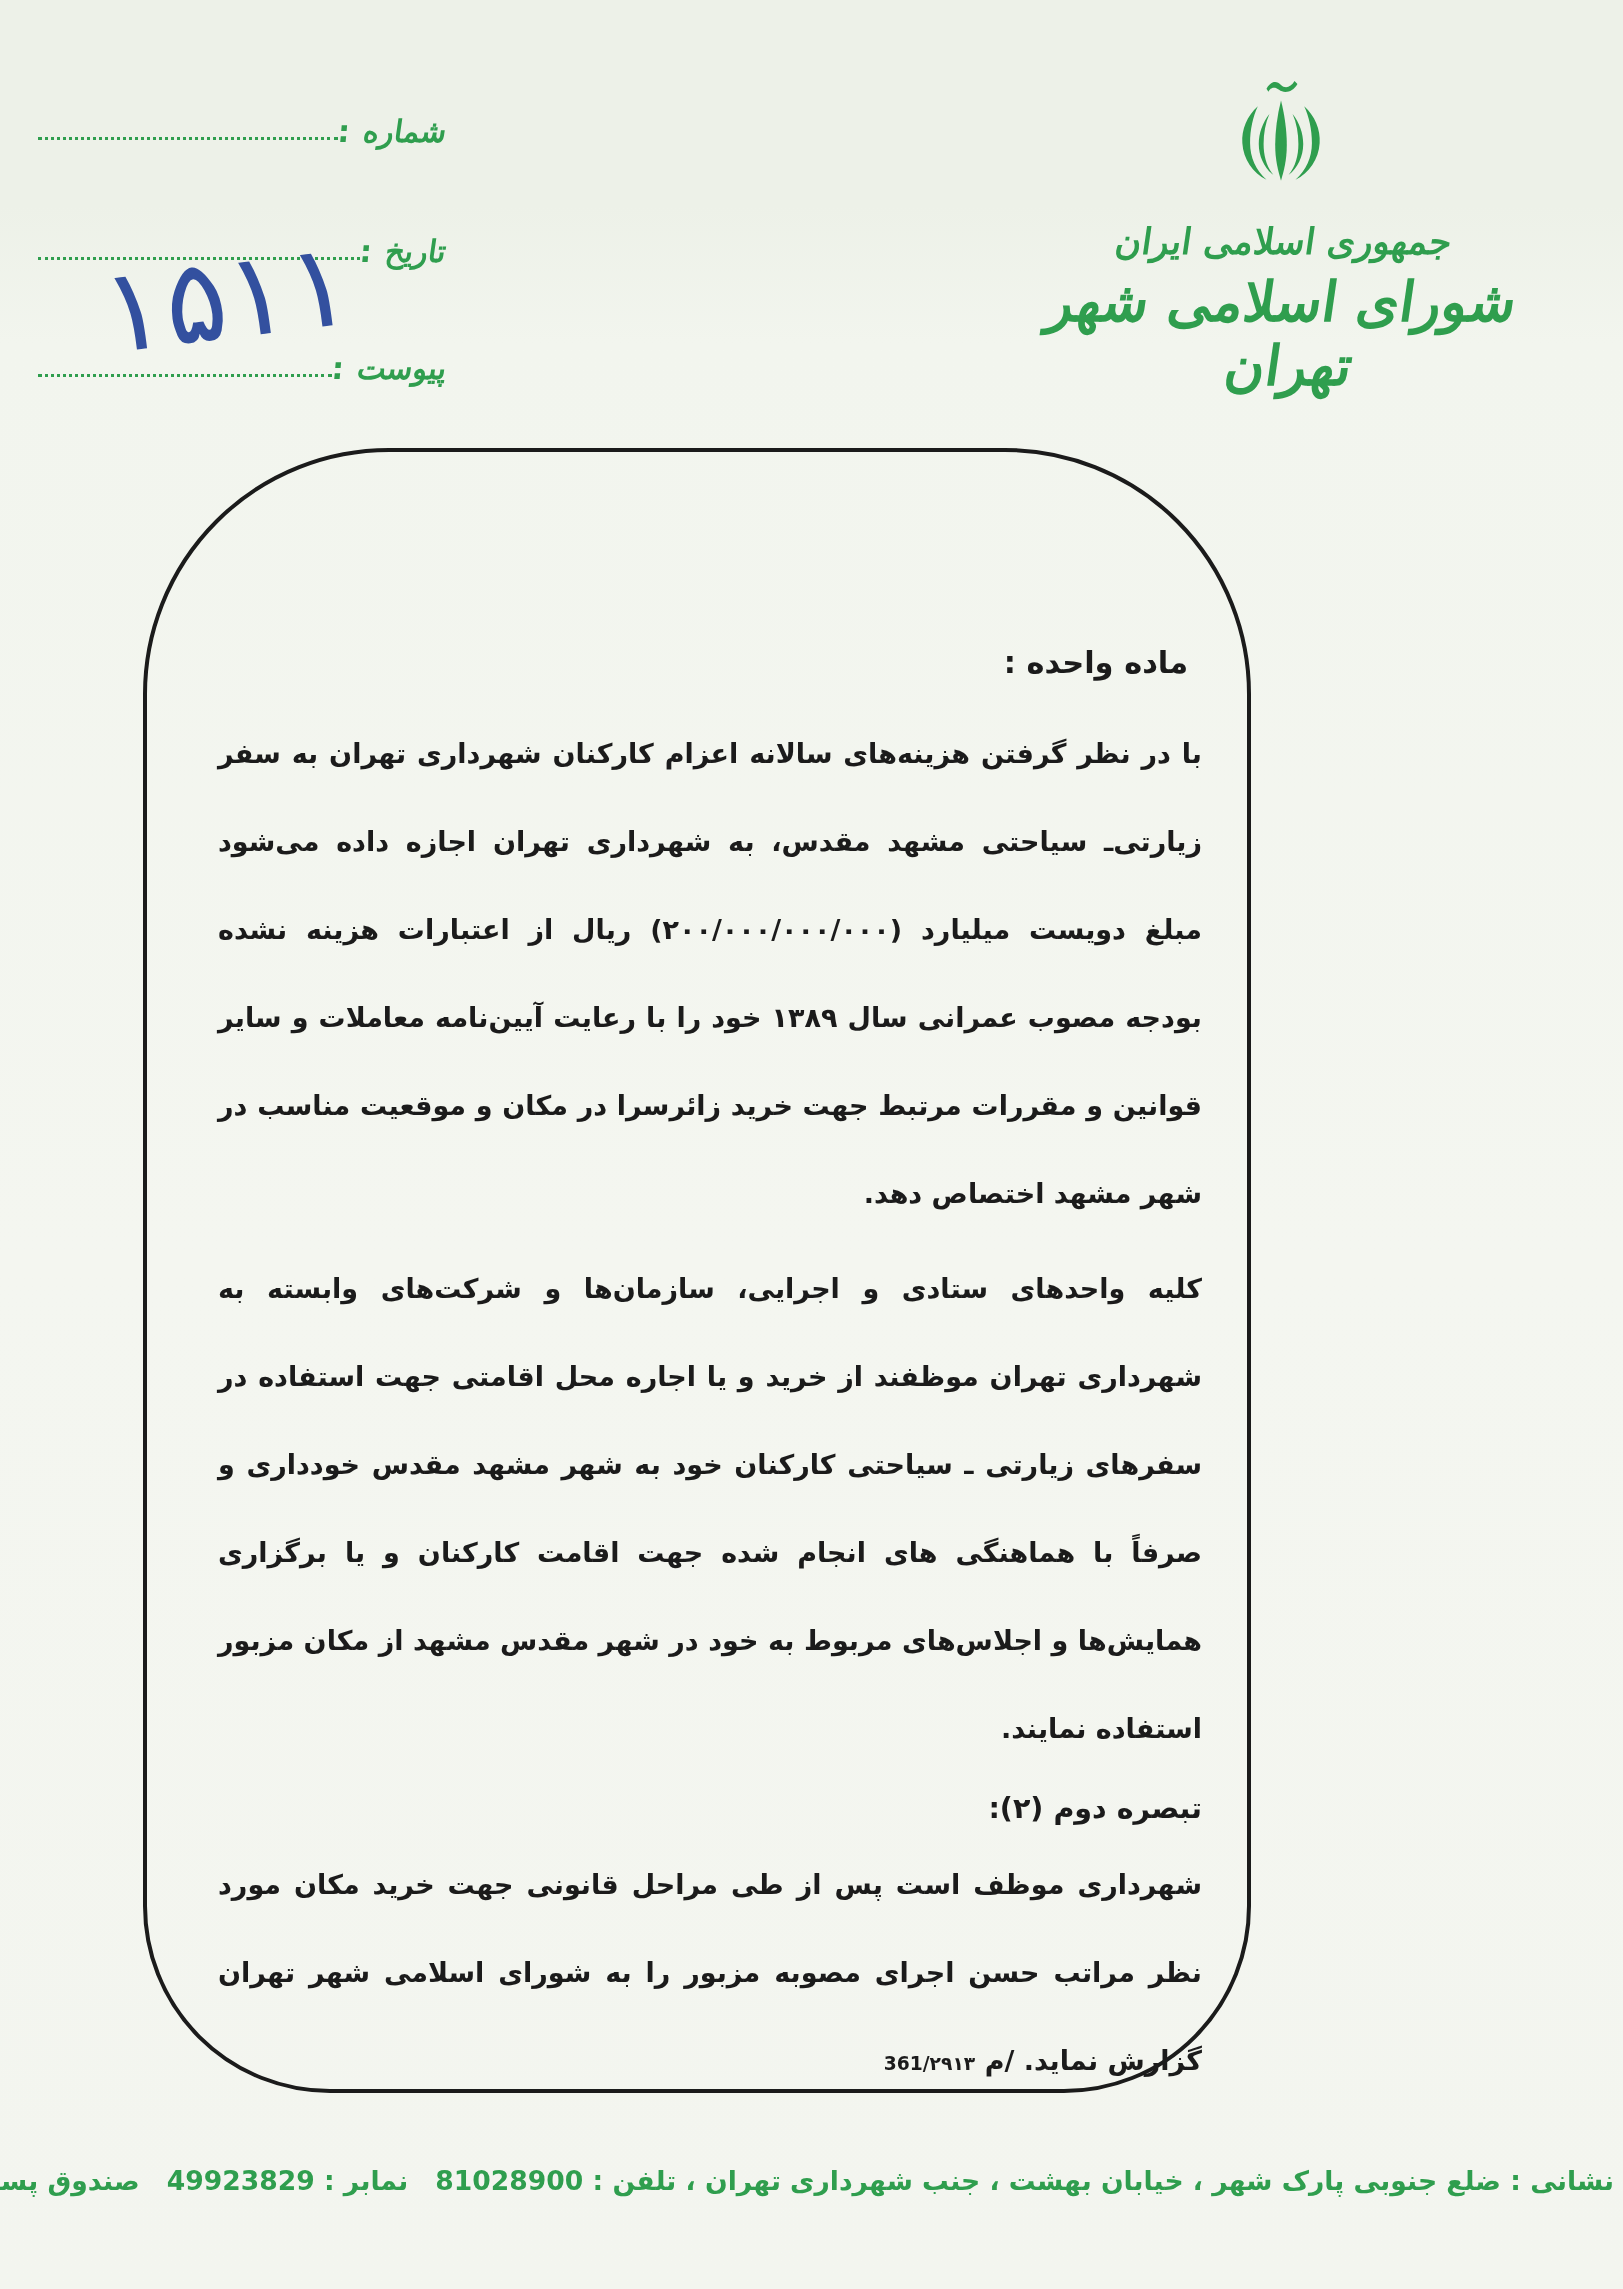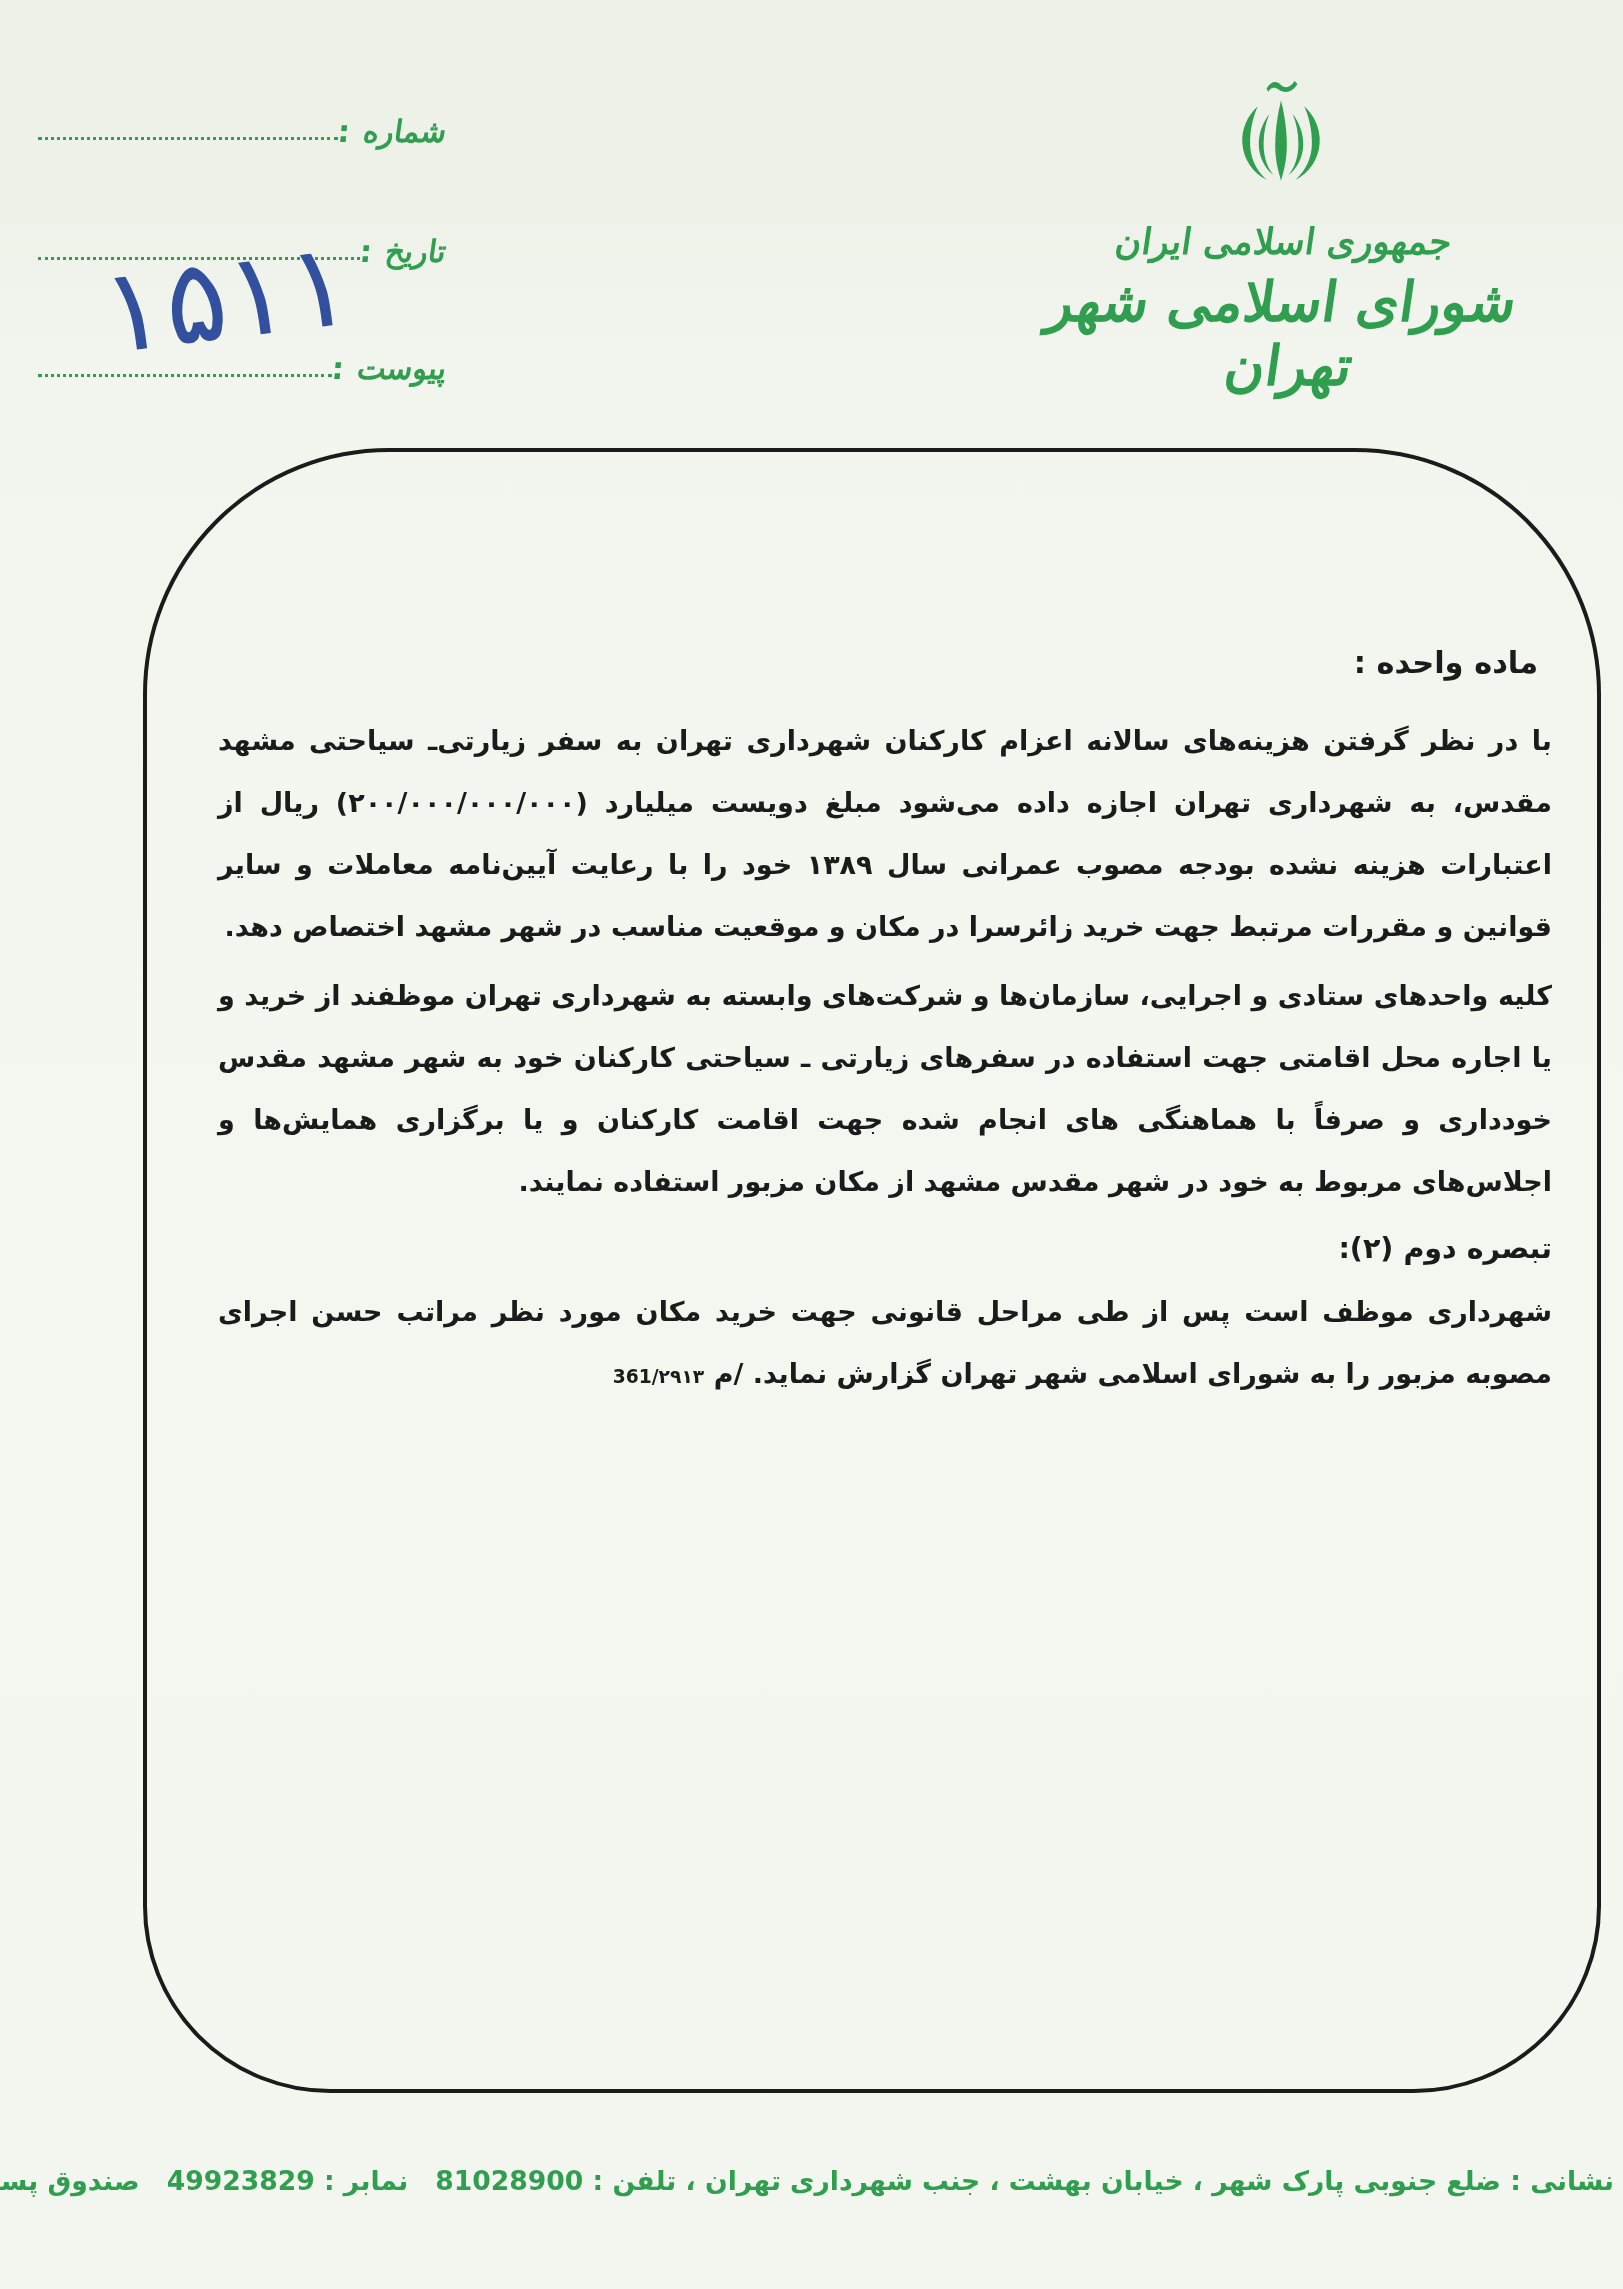--- a/index.html
+++ b/index.html
@@ -29,32 +29,32 @@
   
   .letterhead-right{
     position:absolute;right:47px;top:71px;width:591px;
     text-align:center;color:#2f9e4e;direction:rtl;
   }
   .emblem{width:116px;height:140px;display:block;margin:0 auto 9.9px;}
   .org1{font-size:36px;font-weight:bold;font-style:italic;transform:skewX(6deg);}
   .org2{font-size:55px;font-weight:bold;font-style:italic;margin-top:7.9px;transform:skewX(6deg);}
   
   .frame{
-    position:absolute;left:143px;top:448px;width:1458px;height:1645px;
+    position:absolute;left:143px;top:448px;width:1108px;height:1645px;
     border:4.9px solid #1b1b1b;box-sizing:border-box;
     border-radius:246px 246px 187px 187px;
     background:transparent;
   }
   .content{
     position:absolute;top:0;left:0;right:0;
     padding:193px 45px 0 71px;direction:rtl;color:#1b1b1b;
   }
   .madeh{font-size:30.5px;font-weight:bold;margin:0 13.8px 29.6px 0;}
   .body-par{
-    font-size:27px;font-weight:bold;line-height:62px;
+    font-size:27px;font-weight:bold;line-height:88px;
     text-align:justify;margin:0 0 7.9px 0;
   }
   .tabsare{font-size:28.6px;font-weight:bold;margin:17.7px 0 15.8px 0;}
   .ref{font-size:18.7px;font-weight:bold;white-space:nowrap;}
   
   .footer{
     position:absolute;left:0;right:0;top:2165px;
     direction:rtl;text-align:center;color:#2f9e4e;
     font-weight:bold;font-size:26.6px;white-space:nowrap;
   }

